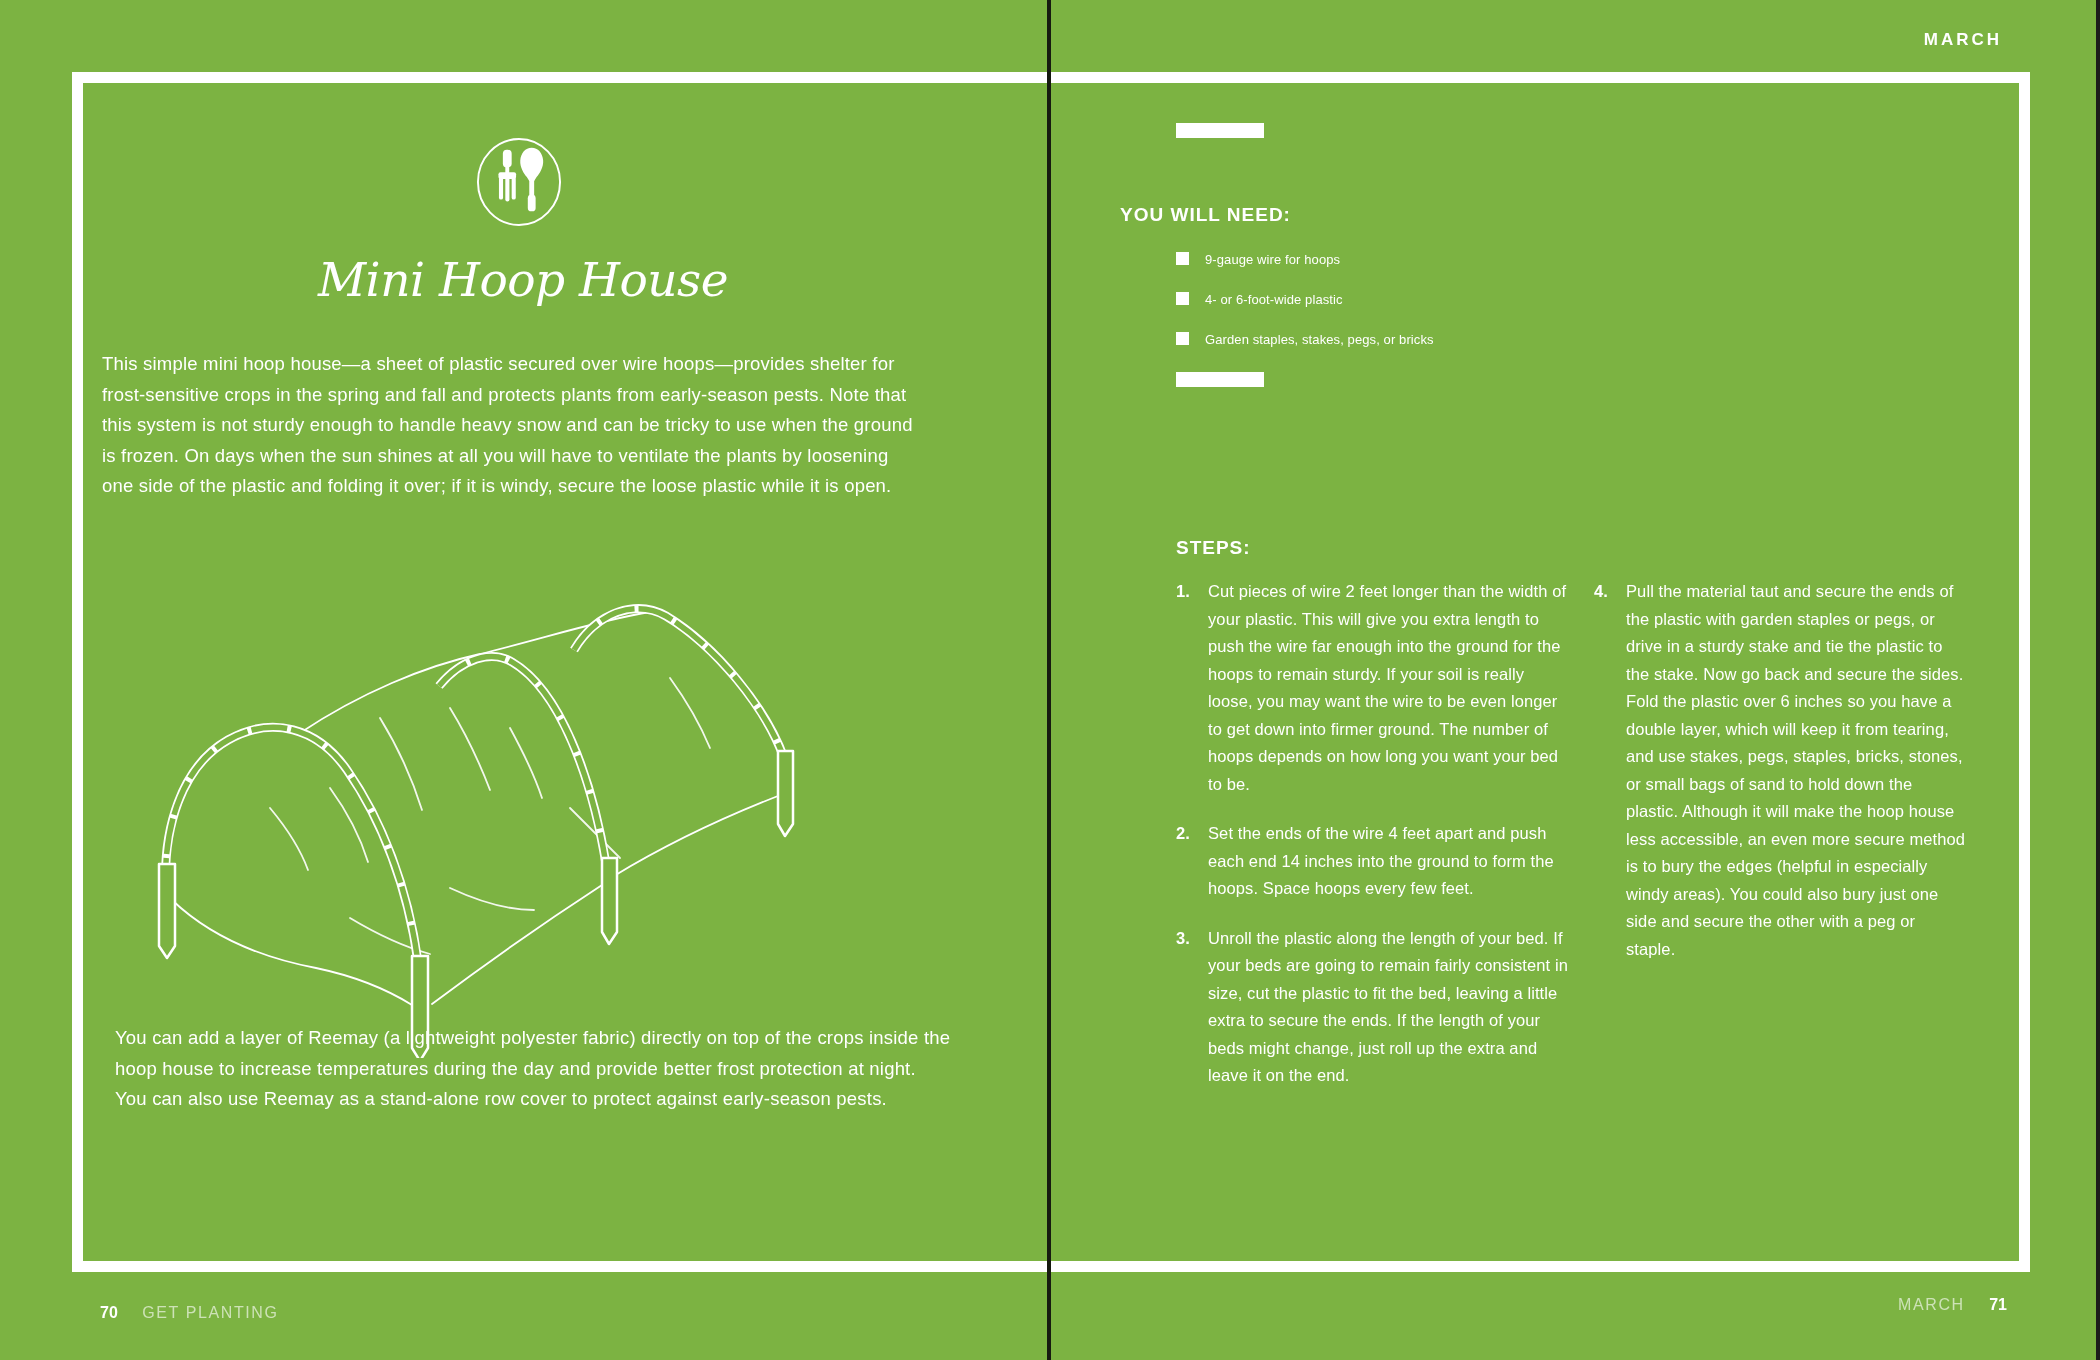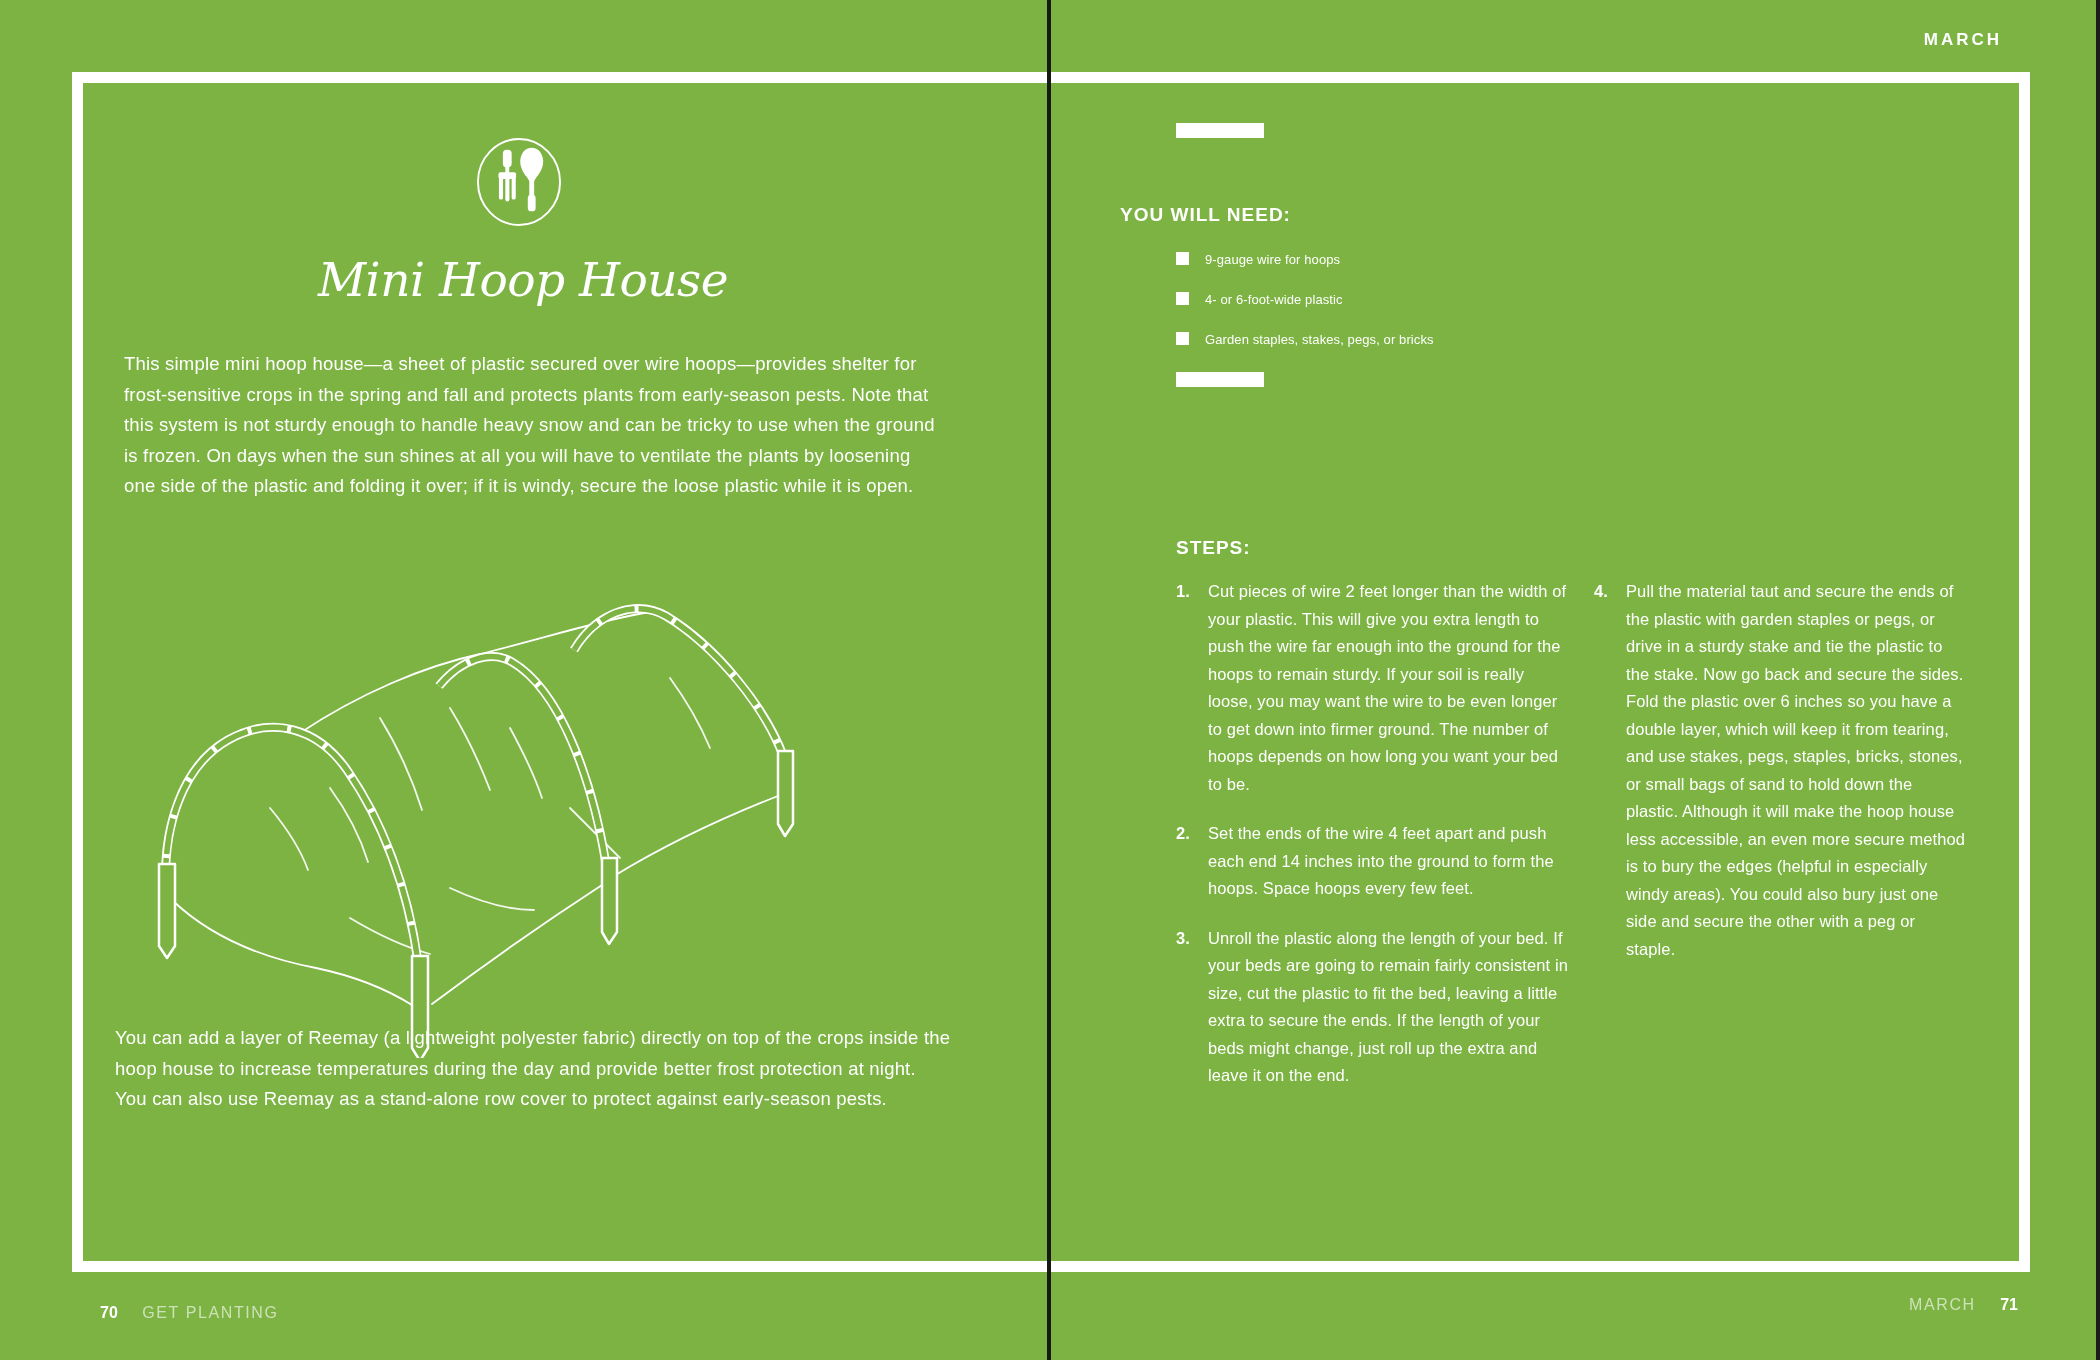--- a/index.html
+++ b/index.html
@@ -28,35 +28,35 @@
   .abs{position:absolute;}
   
   #tools-badge{left:475px;top:136px;width:88px;height:92px;}
   #page-title{
     left:115px;top:252px;width:816px;
     font-family:"DejaVu Serif","Liberation Serif",serif;
     font-style:italic;font-size:47px;letter-spacing:-0.5px;
     text-align:center;white-space:nowrap;
   }
   #intro{
-    left:124px;top:349px;width:816px;
+    left:102px;top:349px;width:816px;
     font-size:18.5px;line-height:30.6px;letter-spacing:0.2px;
   }
   #illustration{left:150px;top:558px;width:710px;height:500px;}
   #fig-caption{
     left:688px;top:924px;width:276px;
     font-size:15.5px;line-height:21.5px;font-weight:bold;letter-spacing:0.1px;
   }
   #outro{
     left:115px;top:1023px;width:836px;
     font-size:18.5px;line-height:30.6px;letter-spacing:0.2px;
   }
   .footer{top:1296px;font-size:16px;}
   #footer-left{left:100px;margin-top:8px;}
-  #footer-right{right:82px;text-align:center;}
+  #footer-right{right:93px;text-align:center;}
   .folio{font-weight:bold;color:#ffffff;}
   .running-head{color:rgba(255,255,255,0.62);letter-spacing:1.6px;}
   #footer-left .running-head{margin-left:20px;}
   #footer-right .folio{margin-left:20px;}
   
   #month-header{
     right:98px;top:30px;font-size:17px;font-weight:bold;letter-spacing:3px;
   }
   .section-bar{width:88px;height:15px;background:#ffffff;}
   #bar-need{left:1176px;top:123px;}

